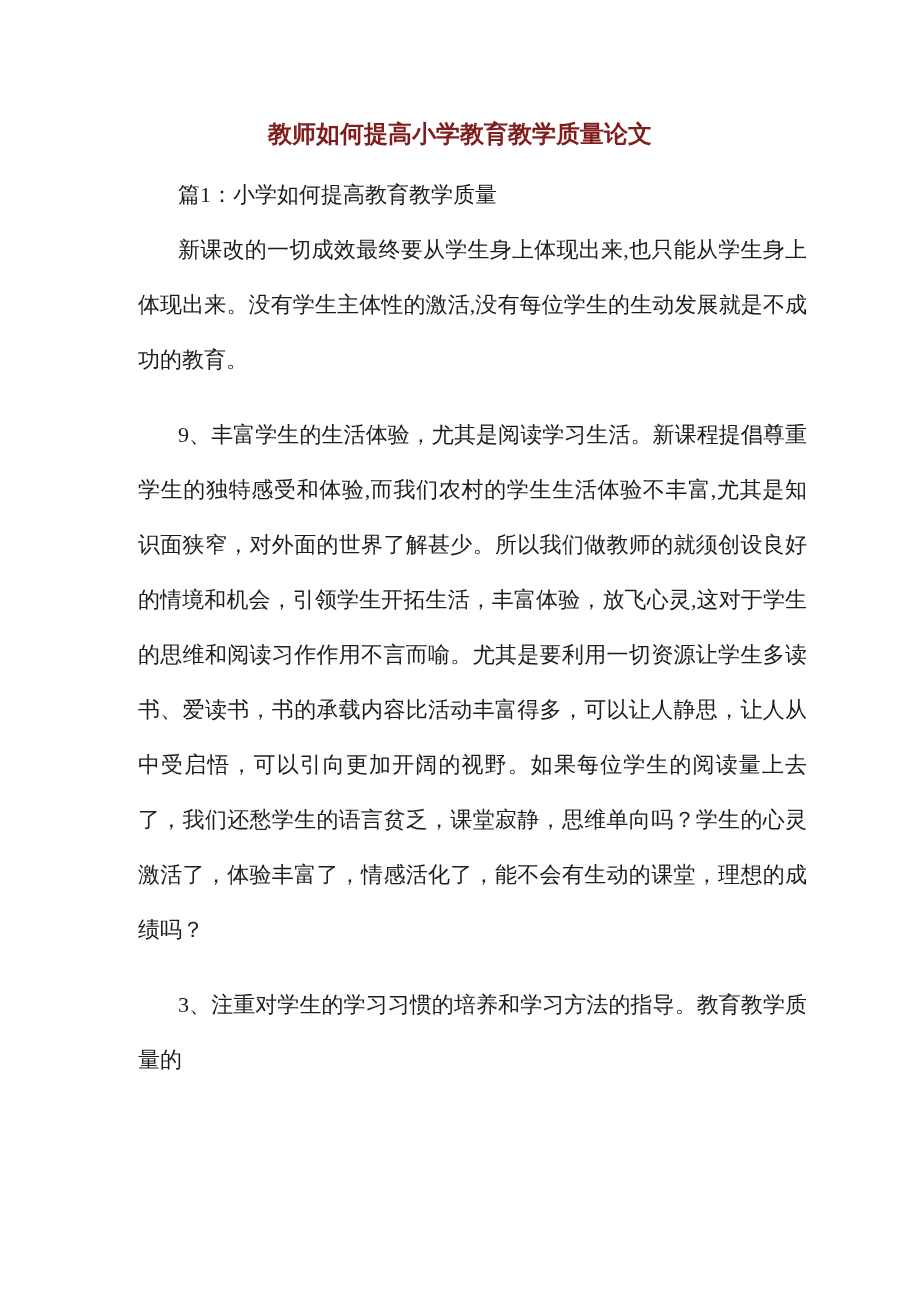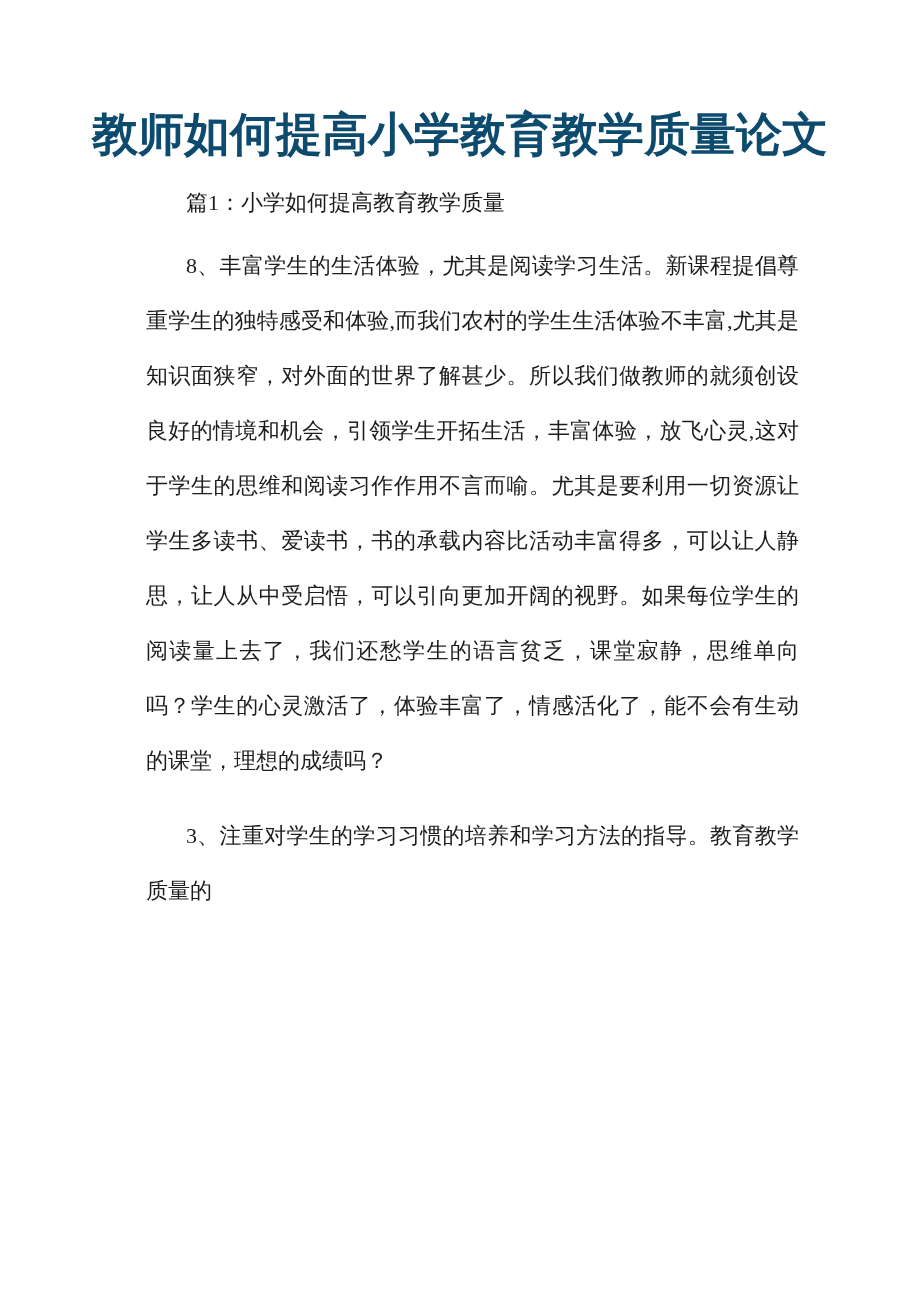--- a/index.html
+++ b/index.html
@@ -12,52 +12,53 @@
     width: 920px;
     height: 1301px;
     background: #ffffff;
     overflow: hidden;
   }
   .doc-title {
     padding-top: 101px;
     text-align: center;
     font-family: "Liberation Sans", sans-serif;
     font-weight: 700;
-    color: #0c4a6e;
-    font-size: 46px;
+    color: #7f1d1d;
+    font-size: 24px;
     line-height: 66px;
   }
   .doc-title .title-line {
     display: block;
   }
   .doc-body {
     margin: 0 113px 0 138px;
     font-family: "Liberation Serif", serif;
     font-size: 22px;
     line-height: 55px;
     color: #1c1c1c;
     text-align: justify;
   }
   .doc-body p {
-    margin: 8px;
+    margin: 0;
     text-indent: 40px;
   }
   
   .doc-body p:nth-of-type(n+3) {
     margin-top: 20px;
   }
 </style>
 </head>
 <body>
 
 <div class="page">
 
   <header class="doc-title">
     <span class="title-line">教师如何提高小学教育教学质量论文</span>
   </header>
 
   <main class="doc-body">
     <p>篇1：小学如何提高教育教学质量</p>
-    <p>8、丰富学生的生活体验，尤其是阅读学习生活。新课程提倡尊重学生的独特感受和体验,而我们农村的学生生活体验不丰富,尤其是知识面狭窄，对外面的世界了解甚少。所以我们做教师的就须创设良好的情境和机会，引领学生开拓生活，丰富体验，放飞心灵,这对于学生的思维和阅读习作作用不言而喻。尤其是要利用一切资源让学生多读书、爱读书，书的承载内容比活动丰富得多，可以让人静思，让人从中受启悟，可以引向更加开阔的视野。如果每位学生的阅读量上去了，我们还愁学生的语言贫乏，课堂寂静，思维单向吗？学生的心灵激活了，体验丰富了，情感活化了，能不会有生动的课堂，理想的成绩吗？</p>
+    <p>新课改的一切成效最终要从学生身上体现出来,也只能从学生身上体现出来。没有学生主体性的激活,没有每位学生的生动发展就是不成功的教育。</p>
+    <p>9、丰富学生的生活体验，尤其是阅读学习生活。新课程提倡尊重学生的独特感受和体验,而我们农村的学生生活体验不丰富,尤其是知识面狭窄，对外面的世界了解甚少。所以我们做教师的就须创设良好的情境和机会，引领学生开拓生活，丰富体验，放飞心灵,这对于学生的思维和阅读习作作用不言而喻。尤其是要利用一切资源让学生多读书、爱读书，书的承载内容比活动丰富得多，可以让人静思，让人从中受启悟，可以引向更加开阔的视野。如果每位学生的阅读量上去了，我们还愁学生的语言贫乏，课堂寂静，思维单向吗？学生的心灵激活了，体验丰富了，情感活化了，能不会有生动的课堂，理想的成绩吗？</p>
     <p>3、注重对学生的学习习惯的培养和学习方法的指导。教育教学质量的</p>
   </main>
 
 </div>
 
 </body></html>

